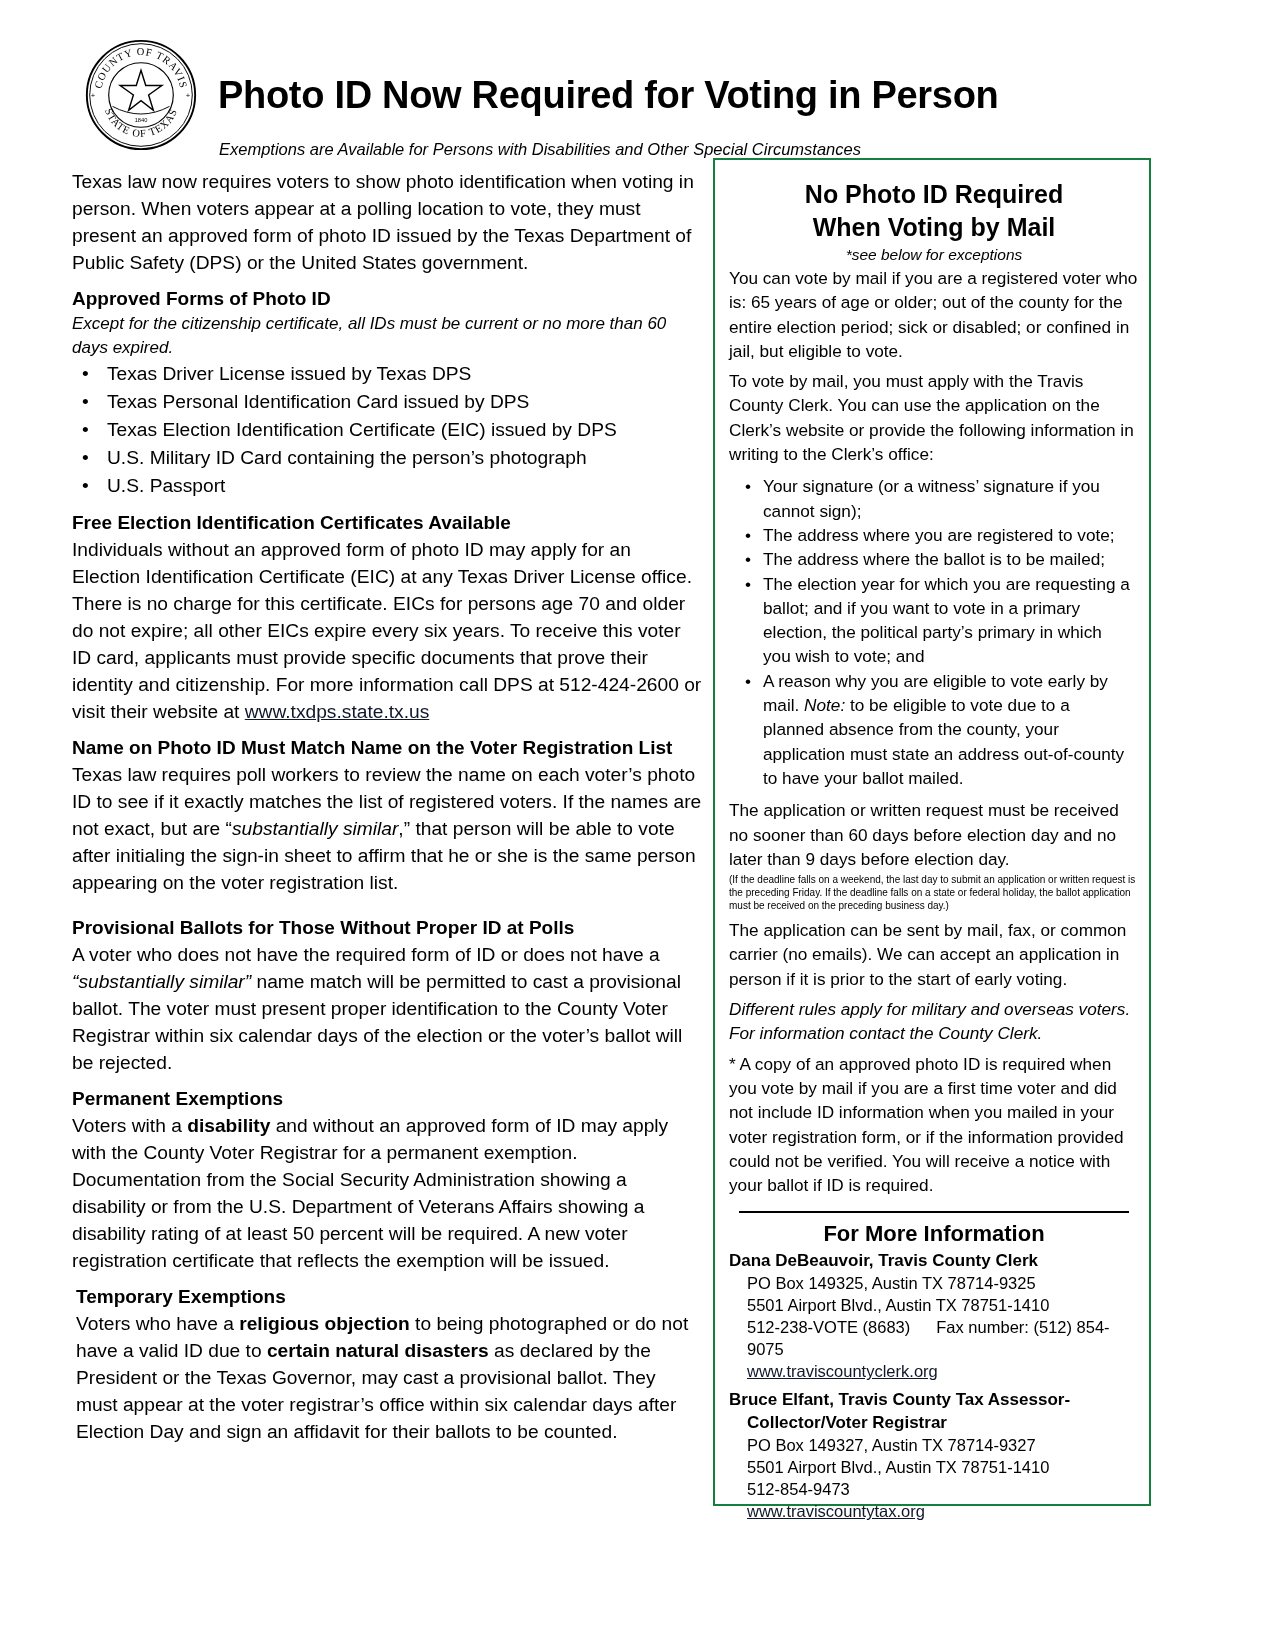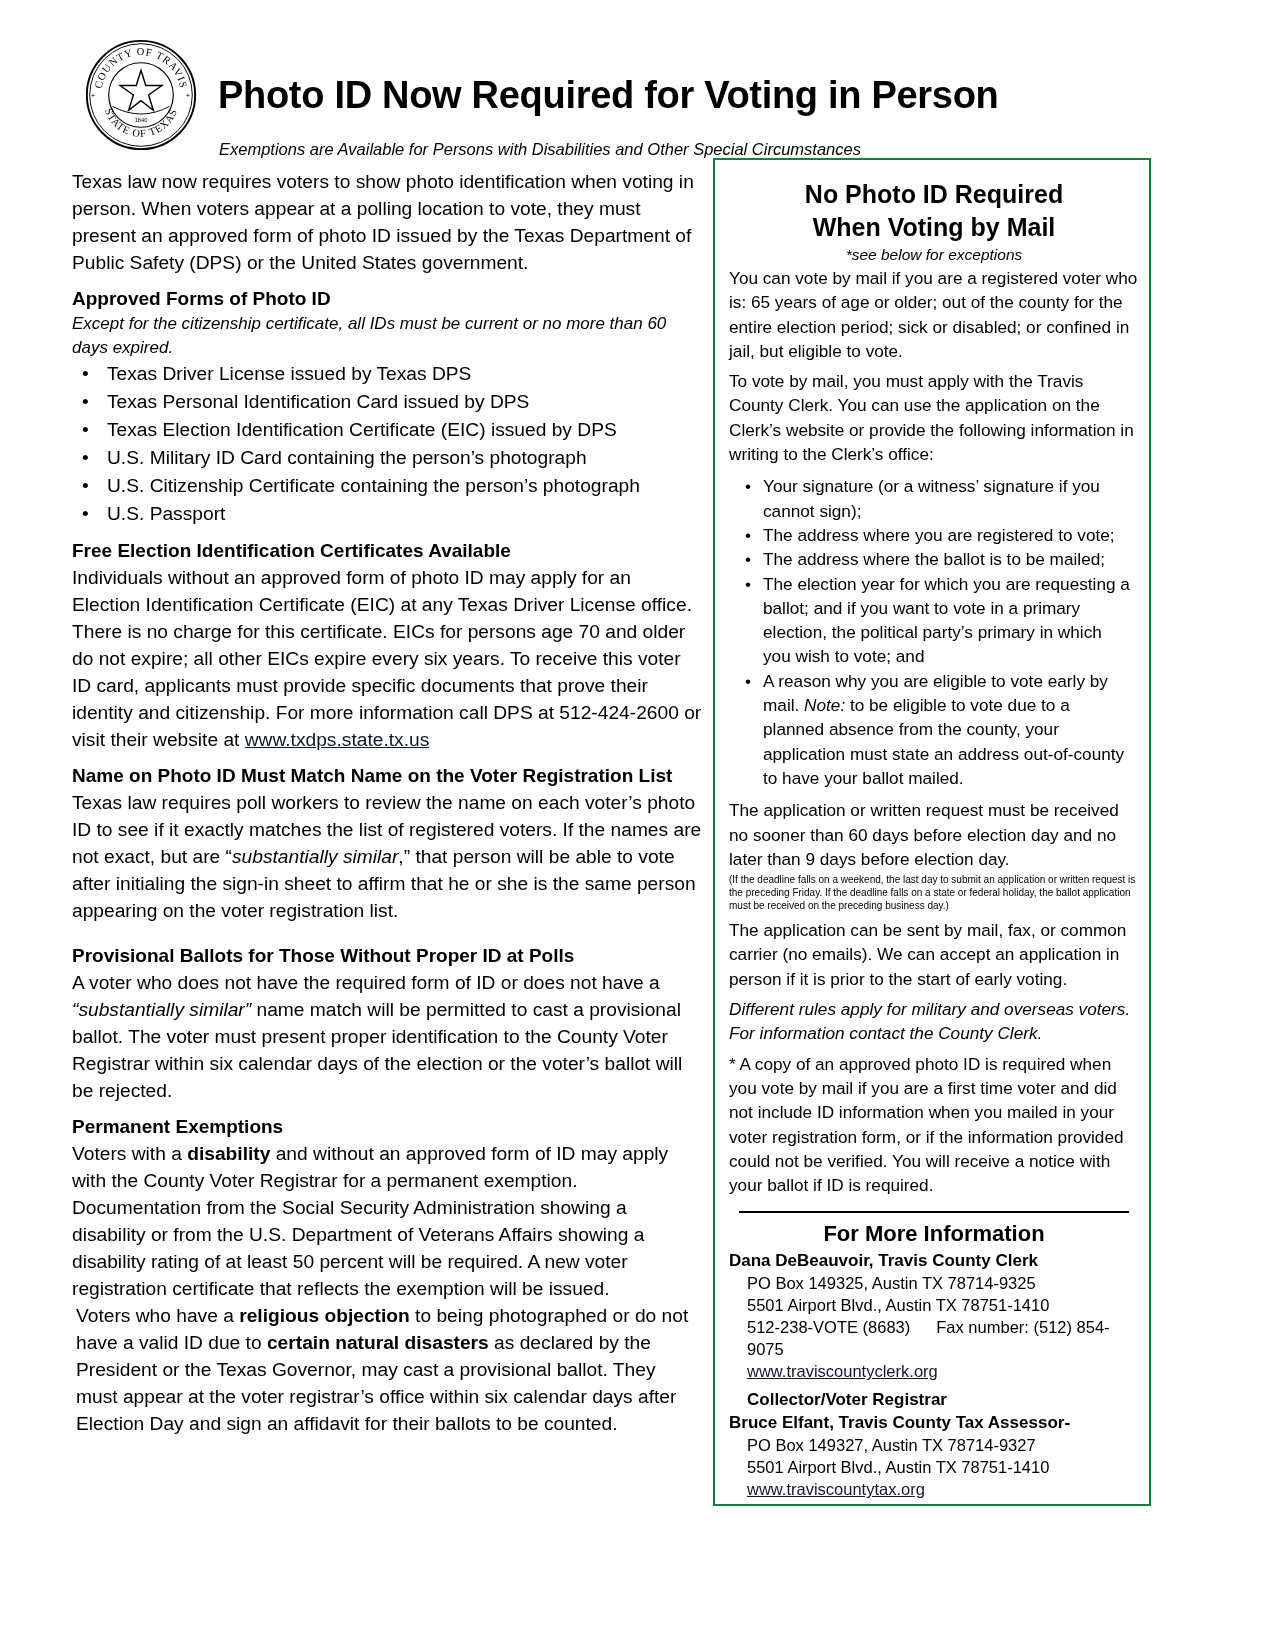--- a/index.html
+++ b/index.html
@@ -68,38 +68,38 @@
 <div class="left">
   <p>Texas law now requires voters to show photo identification when voting in person. When voters appear at a polling location to vote, they must present an approved form of photo ID issued by the Texas Department of Public Safety (DPS) or the United States government.</p>
 
   <p class="h">Approved Forms of Photo ID</p>
   <p class="note">Except for the citizenship certificate, all IDs must be current or no more than 60 days expired.</p>
   <ul>
     <li>Texas Driver License issued by Texas DPS</li>
     <li>Texas Personal Identification Card issued by DPS</li>
     <li>Texas Election Identification Certificate (EIC) issued by DPS</li>
     <li>U.S. Military ID Card containing the person’s photograph</li>
-    <li>U.S. Citizenship Certificate containing the person’s photograph</li>
     <li>U.S. Passport</li>
   </ul>
 
   <p class="h">Free Election Identification Certificates Available</p>
   <p><span>Individuals without an approved form of photo ID may apply for an Election Identification Certificate (EIC) at any Texas Driver License office. There is no charge for this certificate.  EICs for persons age 70 and older do not expire; all other EICs expire every six years.  To receive this voter ID card, applicants must provide specific documents that prove their identity and citizenship. For more information call DPS at 512-424-2600 or visit their website at </span><a class="link">www.txdps.state.tx.us</a></p>
 
   <p class="h">Name on Photo ID Must Match Name on the Voter Registration List</p>
   <p><span>Texas law requires poll workers to review the name on each voter’s photo ID to see if it exactly matches the list of registered voters. If the names are not exact, but are “</span><em>substantially similar</em><span>,” that person will be able to vote after initialing the sign-in sheet to affirm that he or she is the same person appearing on the voter registration list.</span></p>
 
   <div class="gap"></div>
   <p class="h">Provisional Ballots for Those Without Proper ID at Polls</p>
   <p><span>A voter who does not have the required form of ID or does not have a </span><em>“substantially similar”</em><span> name match will be permitted to cast a provisional ballot. The voter must present proper identification to the County Voter Registrar within six calendar days of the election or the voter’s ballot will be rejected.</span></p>
 
   <p class="h">Permanent Exemptions</p>
   <p><span>Voters with a </span><b>disability</b><span> and without an approved form of ID may apply with the County Voter Registrar for a permanent exemption. Documentation from the Social Security Administration showing a disability or from the U.S. Department of Veterans Affairs showing a disability rating of at least 50 percent will be required. A new voter registration certificate that reflects the exemption will be issued.</span></p>
 
   <div class="indent">
+    <p class="h">Temporary Exemptions</p>
     <p><span>Voters who have a </span><b>religious objection</b><span> to being photographed or do not have a valid ID due to </span><b>certain natural disasters</b><span> as declared by the President or the Texas Governor, may cast a provisional ballot.  They must appear at the voter registrar’s office within six calendar days after Election Day and sign an affidavit for their ballots to be counted.</span></p>
   </div>
 </div>
 
 <div class="box">
   <div class="box-inner">
     <p class="box-title">No Photo ID Required</p>
     <p class="box-title">When Voting by Mail</p>
     <p class="box-sub">*see below for exceptions</p>
     <p>You can vote by mail if you are a registered voter who is: 65 years of age or older; out of the county for the entire election period; sick or disabled; or confined in jail, but eligible to vote.</p>
@@ -125,20 +125,21 @@
 
     <div>
       <p class="contact-name">Dana DeBeauvoir, Travis County Clerk</p>
       <p class="contact-line">PO Box 149325, Austin TX 78714-9325</p>
       <p class="contact-line">5501 Airport Blvd., Austin TX 78751-1410</p>
       <p class="contact-line"><span>512-238-VOTE (8683)</span><span class="fax">Fax number: (512) 854-9075</span></p>
       <p class="contact-line"><a class="link">www.traviscountyclerk.org</a></p>
     </div>
     <div class="sp"></div>
     <div>
+      <p class="contact-name">Bruce Elfant, Travis County Tax Assessor-</p>
       <p class="contact-name hang">Collector/Voter Registrar</p>
-      <p class="contact-name">Bruce Elfant, Travis County Tax Assessor-</p>
       <p class="contact-line">PO Box 149327, Austin TX 78714-9327</p>
       <p class="contact-line">5501 Airport Blvd., Austin TX 78751-1410</p>
+      <p class="contact-line">512-854-9473</p>
       <p class="contact-line"><a class="link">www.traviscountytax.org</a></p>
     </div>
   </div>
 </div>
 
 </body></html>

